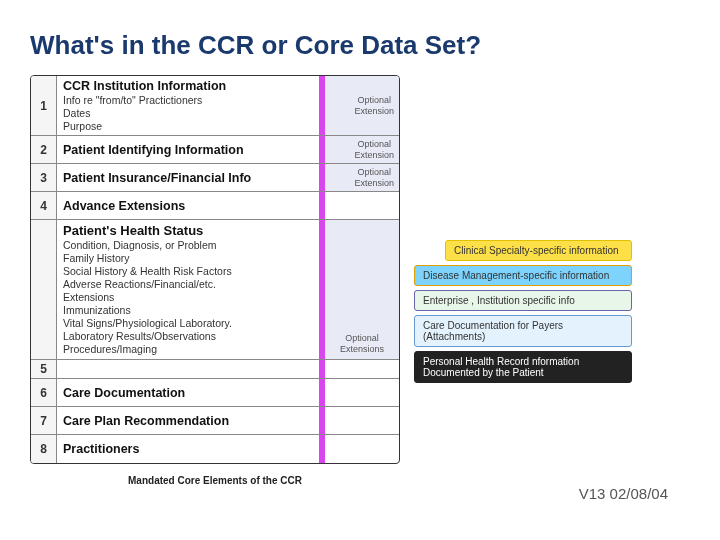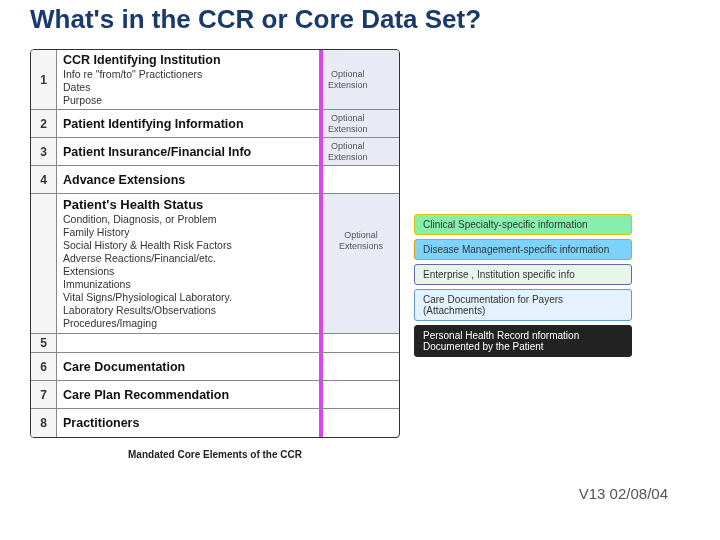--- a/index.html
+++ b/index.html
@@ -9,21 +9,21 @@
       background: #fff;
       font-family: Arial, sans-serif;
       overflow: hidden;
     }
     .slide {
       width: 720px;
       height: 540px;
       background: #fff;
       border-radius: 18px;
       position: relative;
-      padding: 4px 30px;
+      padding: 30px 30px;
     }
     .slide-title {
       font-size: 26px;
       font-weight: bold;
       color: #1a3a6e;
       margin-bottom: 14px;
       font-family: Arial, sans-serif;
     }
     .content-area {
       display: flex;
@@ -75,38 +75,38 @@
     }
     .row-sub {
       font-size: 10.5px;
       color: #333;
       margin-top: 1px;
     }
     .row-tag {
       min-width: 80px;
       display: flex;
       align-items: center;
-      justify-content: flex-start;
+      justify-content: flex-end;
       font-size: 9.5px;
       color: #333;
       padding: 2px 5px;
       text-align: center;
-      border-left: 4px solid #d946ef;
+      border-left: 6px solid #d946ef;
     }
     .row-tag.optional {
       background: #e8eaf6;
     }
     .right-box {
       padding: 4px 8px;
       font-size: 10px;
       border-radius: 3px;
       border: 1px solid #aaa;
       color: #111;
     }
-    .right-box.clinical { background: #86efac; border-color: #e0c000; color: #333; }
+    .right-box.clinical { background: #fde047; border-color: #e0c000; color: #333; margin-left: 31px; }
     .right-box.disease { background: #7dd3fc; border-color: #e0a000; color: #333; }
     .right-box.enterprise { background: #e8f5e9; border-color: #66a; color: #333; }
     .right-box.care-doc { background: #e3f2fd; border-color: #6699cc; color: #333; }
     .right-box.personal { background: #222; color: #fff; border-color: #222; }
     .version-label {
       position: absolute;
       right: 52px;
       bottom: 38px;
       font-size: 15px;
       color: #555;
@@ -129,21 +129,21 @@
   <div class="slide-title">What's in the CCR or Core Data Set?</div>
 
   <div class="content-area">
 
     <div style="display:flex;flex-direction:column;">
       <div class="left-table">
 
         <div class="table-row">
           <div class="row-num">1</div>
           <div class="row-content">
-            <span class="row-main-label">CCR Identifying Institution</span>
+            <span class="row-main-label">CCR Institution Information</span>
             <span class="row-sub">Info re "from/to" Practictioners</span>
             <span class="row-sub">Dates</span>
             <span class="row-sub">Purpose</span>
           </div>
           <div class="row-tag optional">
             <span class="opt-ext-label">Optional<br>Extension</span>
           </div>
         </div>
 
         <div class="table-row">

